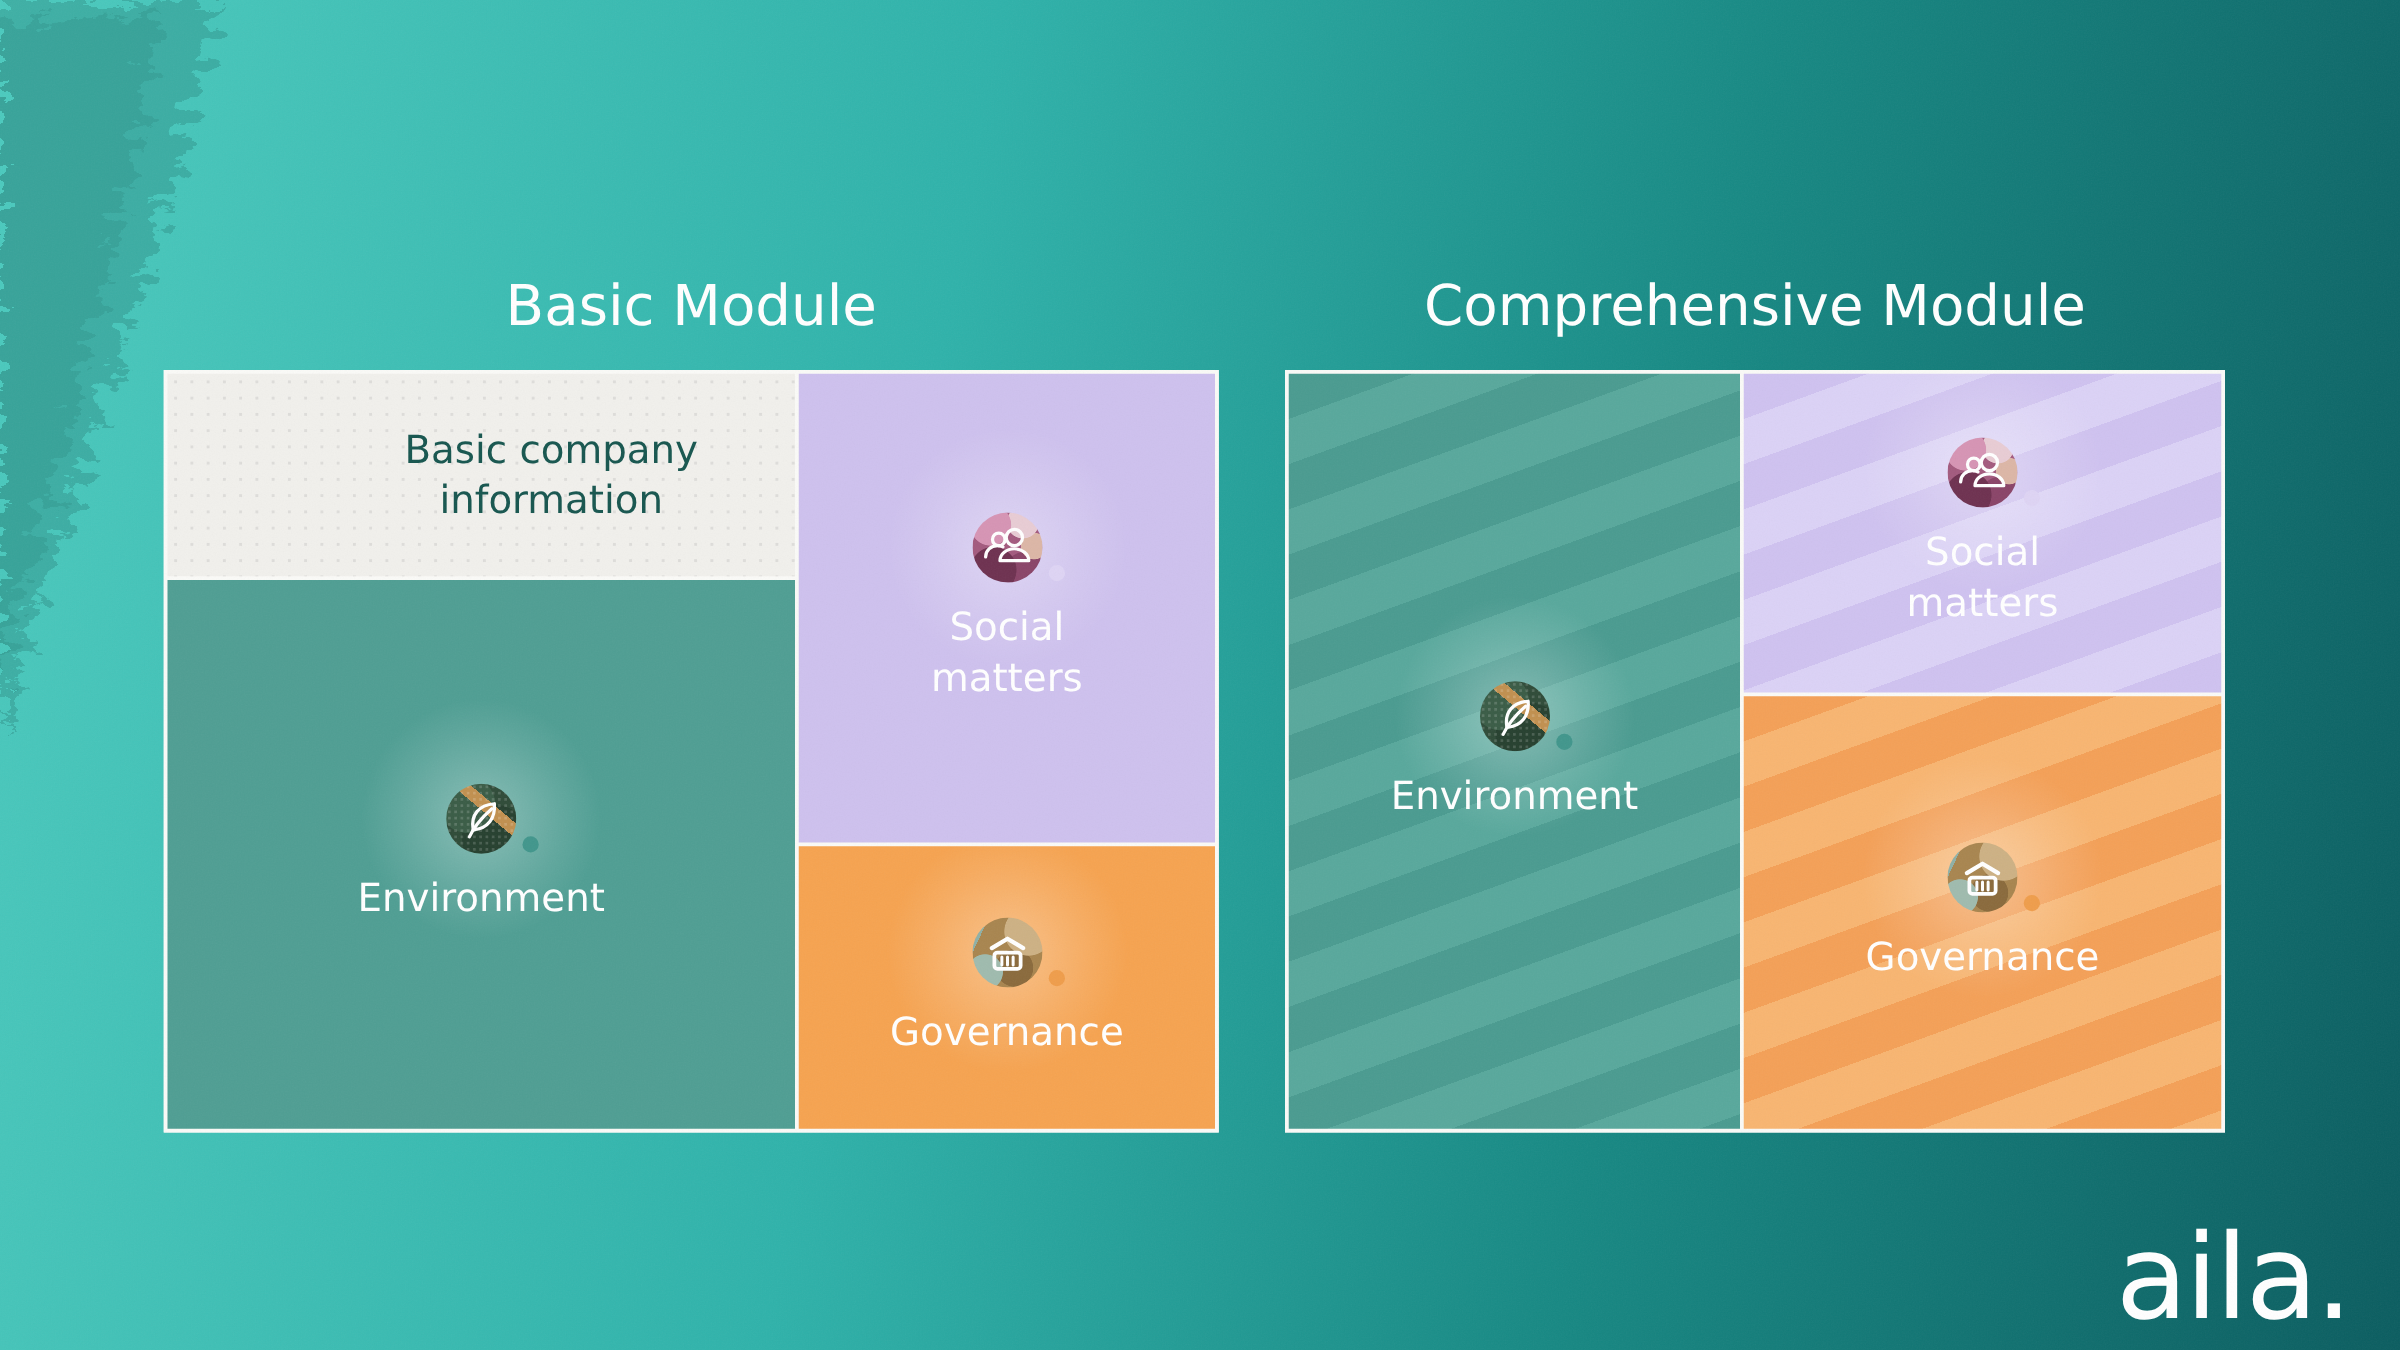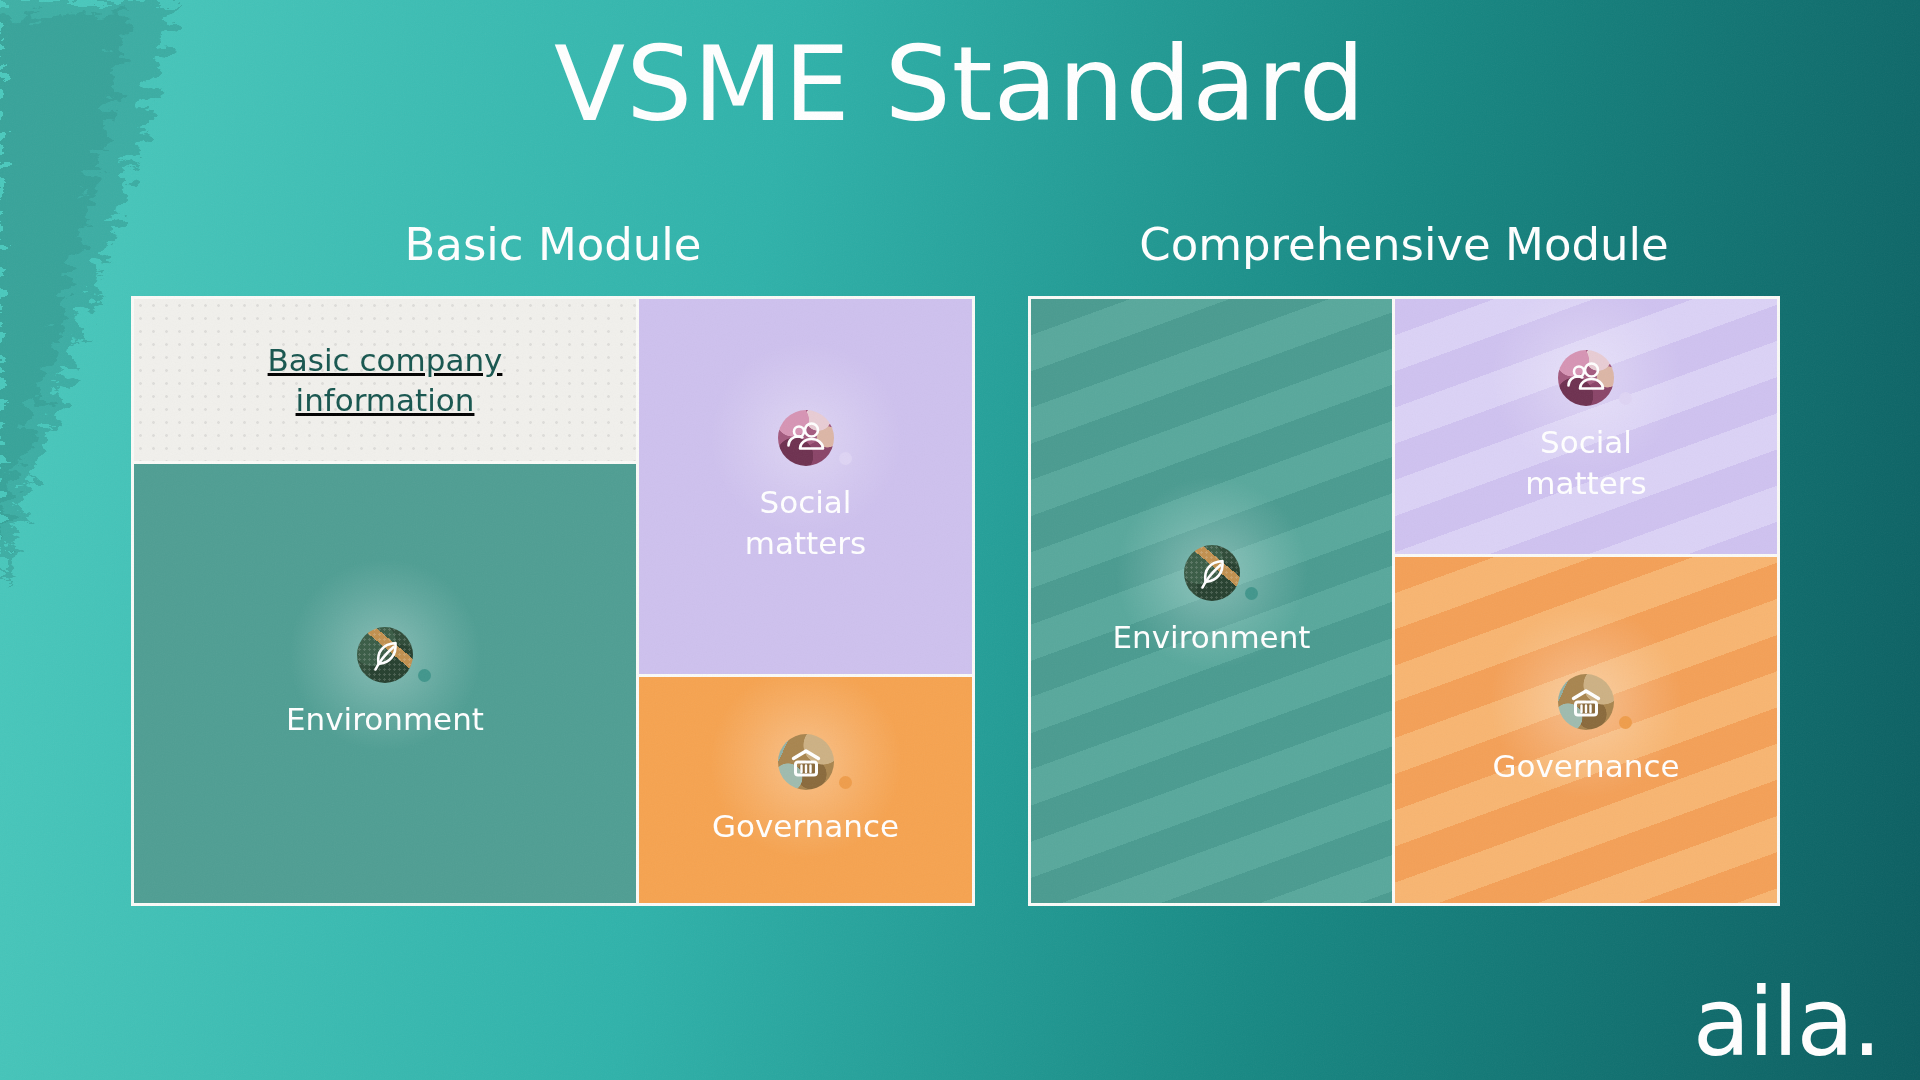--- a/index.html
+++ b/index.html
@@ -29,21 +29,21 @@
   .module.basic{left:131px;width:844px;}
   .module.comprehensive{left:1028px;width:752px;flex-direction:column;}
 
   .col{display:flex;flex-direction:column;gap:3px;}
   .module.basic .col.left{width:502px;}
   .module.basic .col.right{flex:1;}
 
   .blk{position:relative;overflow:hidden;}
   .dotted{background-image:radial-gradient(#deddda 1.3px,rgba(0,0,0,0) 1.5px);background-size:13px 13px;}
 
-  .blk.info{height:162px;background-color:#f1f0ec;display:flex;align-items:center;justify-content:center;text-decoration:underline;}
+  .blk.info{height:162px;background-color:#f1f0ec;display:flex;align-items:center;justify-content:flex-end;}
   .blk.env-solid{flex:1;background-color:#4f9e93;}
   .blk.social-solid{height:375px;background-color:#cec1ee;}
   .blk.gov-solid{flex:1;background-color:#f6a350;}
 
   .comp-header{
     height:80px;flex:none;display:flex;align-items:center;justify-content:center;position:relative;overflow:hidden;
     background-color:#f1f0ec;
     background-image:
       radial-gradient(#deddda 1.3px,rgba(0,0,0,0) 1.5px),
       repeating-linear-gradient(45deg,#e0dfdc 0 29px,#f1f0ec 29px 58px);
@@ -117,21 +117,20 @@
     <defs>
       <filter id="roughEdge" x="-40%" y="-15%" width="180%" height="130%">
         <feTurbulence type="fractalNoise" baseFrequency="0.045 0.09" numOctaves="4" seed="7" result="n"></feTurbulence>
         <feDisplacementMap in="SourceGraphic" in2="n" scale="42"></feDisplacementMap>
       </filter>
     </defs>
     <path d="M0 0 L178 0 C150 120 92 300 48 430 C28 492 12 545 0 585 Z" fill="#2e8d85" opacity="0.42" filter="url(#roughEdge)"></path>
     <path d="M0 20 L130 10 C105 140 70 290 35 410 C20 465 8 510 0 545 Z" fill="#267d77" opacity="0.22" filter="url(#roughEdge)"></path>
   </svg>
 
-  <h1 class="page-title">VSME Standard</h1>
 
   <h2 class="module-heading basic">Basic Module</h2>
   <h2 class="module-heading comprehensive">Comprehensive Module</h2>
 
   <div class="module basic">
     <div class="col left">
 
       <div class="blk info dotted">
         <div class="info-text">Basic company information</div>
       </div>

